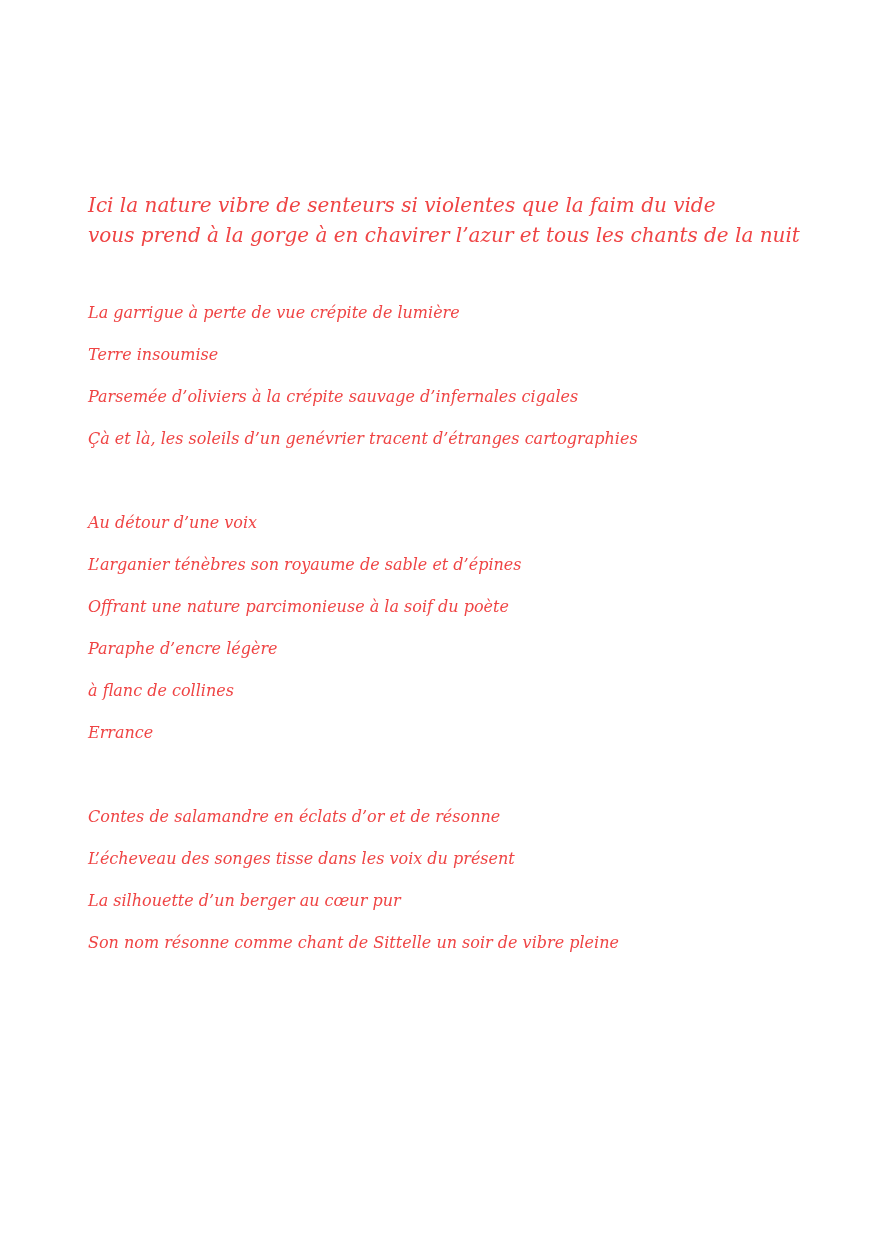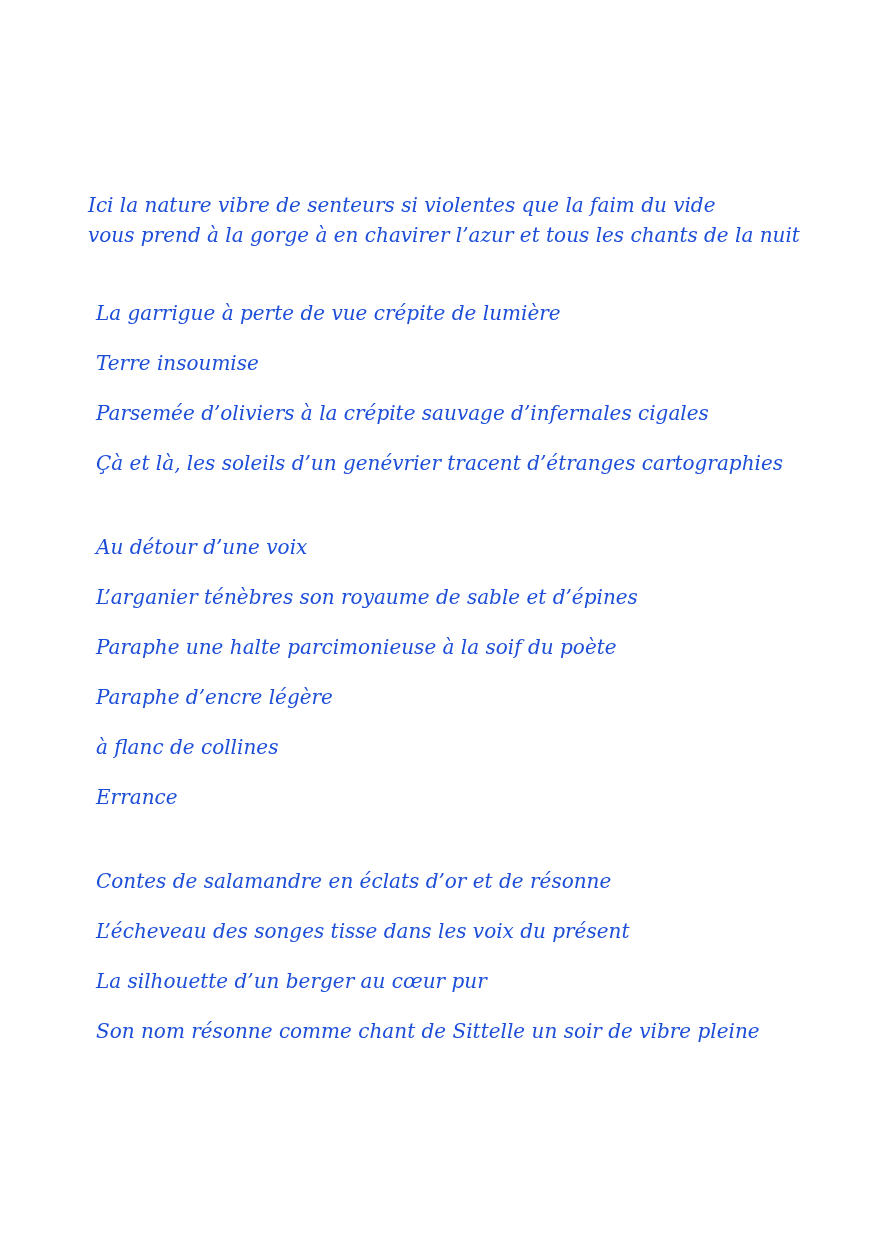--- a/index.html
+++ b/index.html
@@ -12,39 +12,39 @@
     height: 1240px;
     overflow: hidden;
     font-family: "DejaVu Serif", serif;
   }
   .page {
     box-sizing: border-box;
     width: 874px;
     height: 884px;
     background: #ffffff;
     padding: 190px 70px 0 88px;
-    color: #1d4ed8;
+    color: #ef4444;
   }
   .stanza {
     margin: 0 0 42px 0;
   }
   
   .stanza.couplet .poem-line {
     font-style: italic;
     font-size: 20px;
     line-height: 30px;
     margin: 0;
     white-space: nowrap;
   }
   
   .stanza.spread .poem-line {
     font-style: italic;
-    font-size: 20px;
+    font-size: 16px;
     line-height: 42px;
-    margin: 8px;
+    margin: 0;
     white-space: nowrap;
   }
   .stanza.gap-before {
     margin-top: 42px;
   }
 </style>
 </head>
 <body>
 
 <div class="page">
@@ -57,21 +57,21 @@
   <div class="stanza spread gap-before">
     <p class="poem-line">La garrigue à perte de vue crépite de lumière</p>
     <p class="poem-line">Terre insoumise</p>
     <p class="poem-line">Parsemée d’oliviers à la crépite sauvage d’infernales cigales</p>
     <p class="poem-line">Çà et là, les soleils d’un genévrier tracent d’étranges cartographies</p>
   </div>
 
   <div class="stanza spread gap-before">
     <p class="poem-line">Au détour d’une voix</p>
     <p class="poem-line">L’arganier ténèbres son royaume de sable et d’épines</p>
-    <p class="poem-line">Paraphe une halte parcimonieuse à la soif du poète</p>
+    <p class="poem-line">Offrant une nature parcimonieuse à la soif du poète</p>
     <p class="poem-line">Paraphe d’encre légère</p>
     <p class="poem-line">à flanc de collines</p>
     <p class="poem-line">Errance</p>
   </div>
 
   <div class="stanza spread gap-before">
     <p class="poem-line">Contes de salamandre en éclats d’or et de résonne</p>
     <p class="poem-line">L’écheveau des songes tisse dans les voix du présent</p>
     <p class="poem-line">La silhouette d’un berger au cœur pur</p>
     <p class="poem-line">Son nom résonne comme chant de Sittelle un soir de vibre pleine</p>

